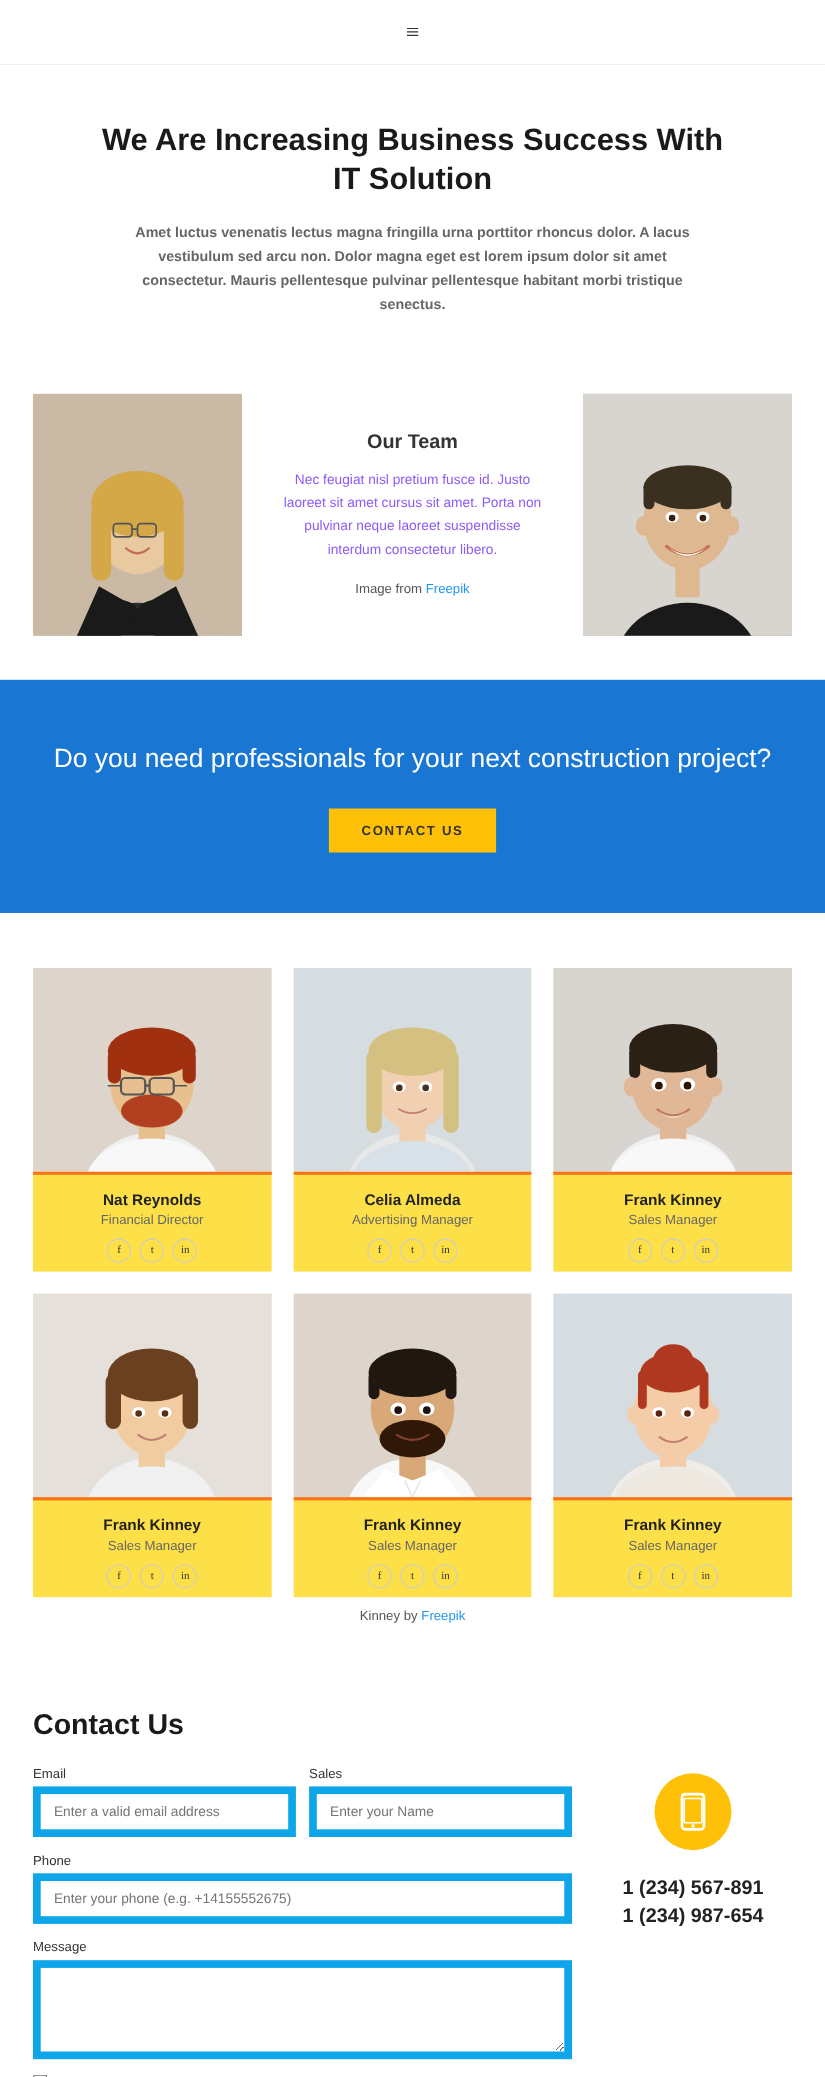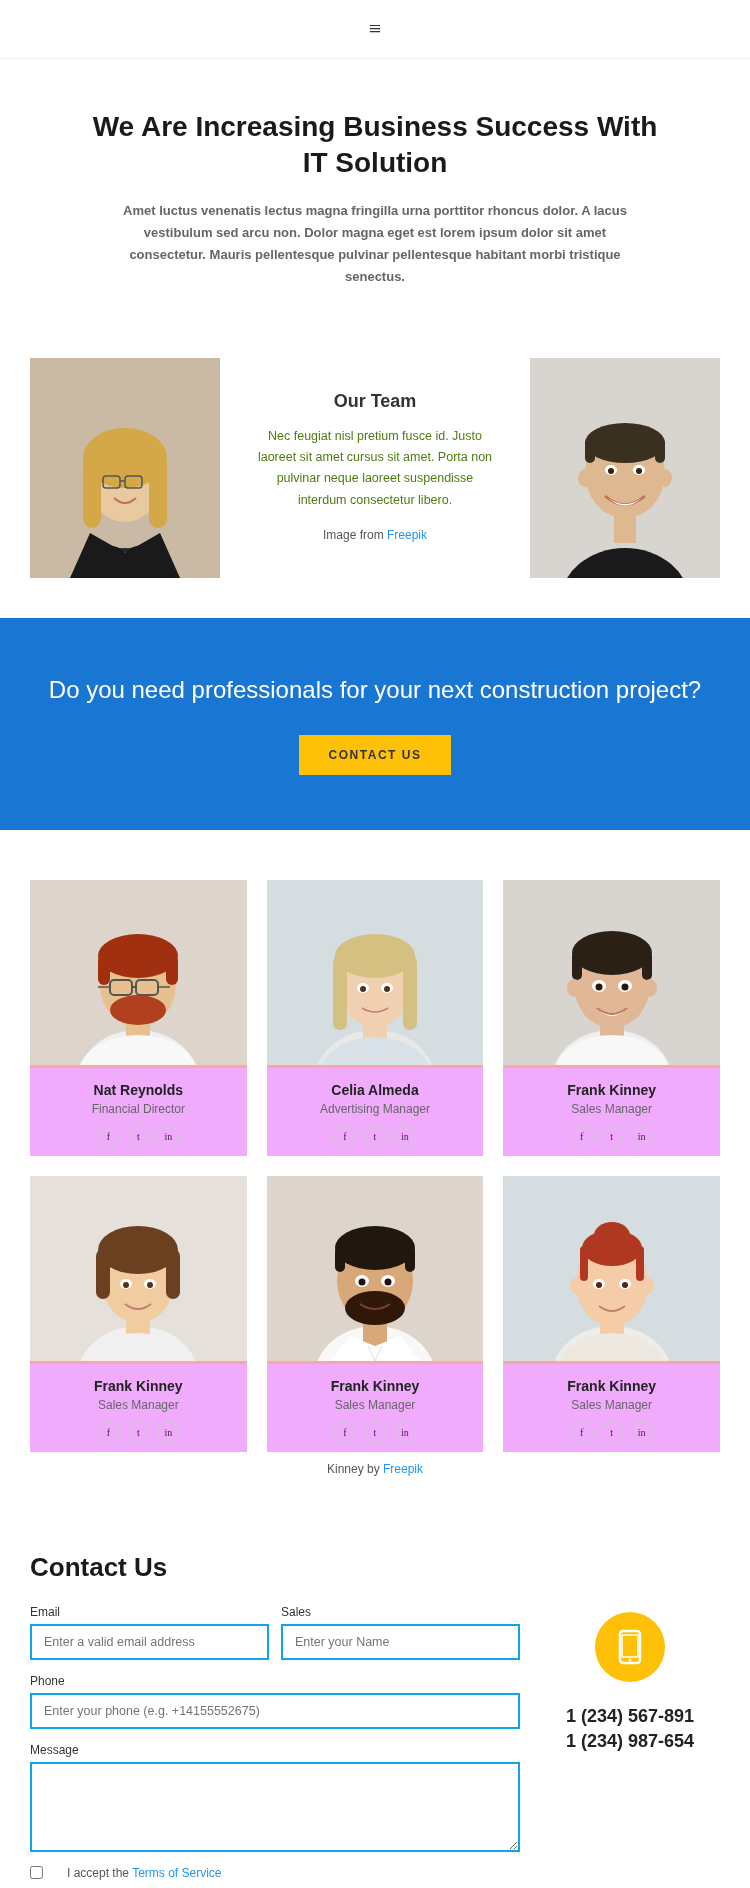--- a/index.html
+++ b/index.html
@@ -11,56 +11,56 @@
 
     
     .hero { text-align: center; padding: 50px 80px 40px; }
     .hero h1 { font-size: 28px; font-weight: 700; color: #1a1a1a; line-height: 1.3; margin-bottom: 18px; font-family: Arial, sans-serif; }
     .hero p { font-size: 13px; color: #666; line-height: 1.7; max-width: 520px; margin: 0 auto; font-family: Arial, sans-serif; font-weight: bold; }
 
     
     .team-section { display: flex; align-items: stretch; margin: 30px 30px 0; gap: 12px; }
     .team-center { flex: 1; padding: 30px 25px; text-align: center; display: flex; flex-direction: column; justify-content: center; }
     .team-center h2 { font-size: 18px; font-weight: 700; margin-bottom: 14px; font-family: Arial, sans-serif; }
-    .team-center p { font-size: 12.5px; color: #4d7c0f; line-height: 1.7; font-family: Arial, sans-serif; }
+    .team-center p { font-size: 12.5px; color: #8b5cf6; line-height: 1.7; font-family: Arial, sans-serif; }
     .team-center .image-credit { margin-top: 14px; font-size: 12px; color: #555; font-family: Arial, sans-serif; }
     .team-center .image-credit a { color: #2196F3; text-decoration: none; }
 
     
     .photo-female { width: 190px; height: 220px; background: linear-gradient(135deg, #e8d5c4, #c9b8a8); flex-shrink: 0; display: flex; align-items: center; justify-content: center; font-size: 60px; }
     .photo-male { width: 190px; height: 220px; background: linear-gradient(135deg, #d0cbc8, #b8b3b0); flex-shrink: 0; display: flex; align-items: center; justify-content: center; font-size: 60px; }
 
     
     .cta-banner { background: #1976D2; color: white; text-align: center; padding: 55px 40px; margin-top: 40px; }
     .cta-banner h2 { font-size: 24px; font-weight: 400; line-height: 1.4; margin-bottom: 28px; font-family: Arial, sans-serif; }
     .cta-btn { display: inline-block; background: #FFC107; color: #333; padding: 13px 30px; font-size: 12px; font-weight: 700; letter-spacing: 1.5px; text-transform: uppercase; cursor: pointer; border: none; font-family: Arial, sans-serif; }
 
     
     .staff-section { padding: 50px 30px 20px; }
     .staff-grid { display: grid; grid-template-columns: repeat(3, 1fr); gap: 20px; }
     .staff-card { text-align: center; }
     .staff-photo { width: 100%; height: 185px; overflow: hidden; background: #e0d8d0; display: flex; align-items: center; justify-content: center; font-size: 70px; position: relative; }
-    .staff-info { padding: 14px 8px 8px; border-top: 3px solid #fca5a5; background: #f0abfc; }
+    .staff-info { padding: 14px 8px 8px; border-top: 3px solid #f97316; background: #fde047; }
     .staff-name { font-size: 14px; font-weight: 700; color: #222; font-family: Arial, sans-serif; margin-bottom: 4px; }
     .staff-title { font-size: 12px; color: #666; font-family: Arial, sans-serif; margin-bottom: 10px; }
     .staff-social { display: flex; gap: 8px; justify-content: center; }
     .social-icon { width: 22px; height: 22px; border: 1px solid #ccc; border-radius: 50%; display: flex; align-items: center; justify-content: center; font-size: 10px; color: #333; cursor: pointer; }
 
     .staff-section-bottom { display: flex; justify-content: center; padding: 10px 0 6px; }
     .image-by { font-size: 12px; color: #555; font-family: Arial, sans-serif; }
     .image-by a { color: #2196F3; text-decoration: none; }
 
     
     .contact-section { padding: 50px 30px 40px; display: flex; gap: 20px; }
     .contact-form { flex: 1; }
     .contact-form h2 { font-size: 26px; font-weight: 700; margin-bottom: 22px; font-family: Arial, sans-serif; color: #1a1a1a; }
     .form-row { display: flex; gap: 12px; margin-bottom: 14px; }
     .form-group { flex: 1; display: flex; flex-direction: column; }
     .form-group label { font-size: 12px; color: #333; margin-bottom: 5px; font-family: Arial, sans-serif; }
-    .form-group input, .form-group textarea { border: 2px solid #0ea5e9; padding: 9px 12px; font-size: 12.5px; font-family: Arial, sans-serif; color: #999; outline: none; background: #fff; }
+    .form-group input, .form-group textarea { border: 7px solid #0ea5e9; padding: 9px 12px; font-size: 12.5px; font-family: Arial, sans-serif; color: #999; outline: none; background: #fff; }
     .form-group textarea { resize: vertical; height: 90px; }
     .form-full { width: 100%; margin-bottom: 14px; }
     .checkbox-row { display: flex; align-items: center; gap: 24px; margin-bottom: 16px; }
     .checkbox-row input { width: 13px; height: 13px; cursor: pointer; }
     .checkbox-row label { font-size: 12px; color: #555; font-family: Arial, sans-serif; }
     .checkbox-row a { color: #2196F3; text-decoration: none; }
     .submit-btn { background: #FFC107; border: none; width: 100%; padding: 14px; font-size: 13px; font-weight: 700; letter-spacing: 1.5px; text-transform: uppercase; cursor: pointer; font-family: Arial, sans-serif; color: #333; }
 
     .contact-right { width: 180px; flex-shrink: 0; display: flex; flex-direction: column; align-items: center; justify-content: flex-start; padding-top: 60px; }
     .phone-icon-circle { width: 70px; height: 70px; background: #FFC107; border-radius: 50%; display: flex; align-items: center; justify-content: center; margin-bottom: 22px; }

